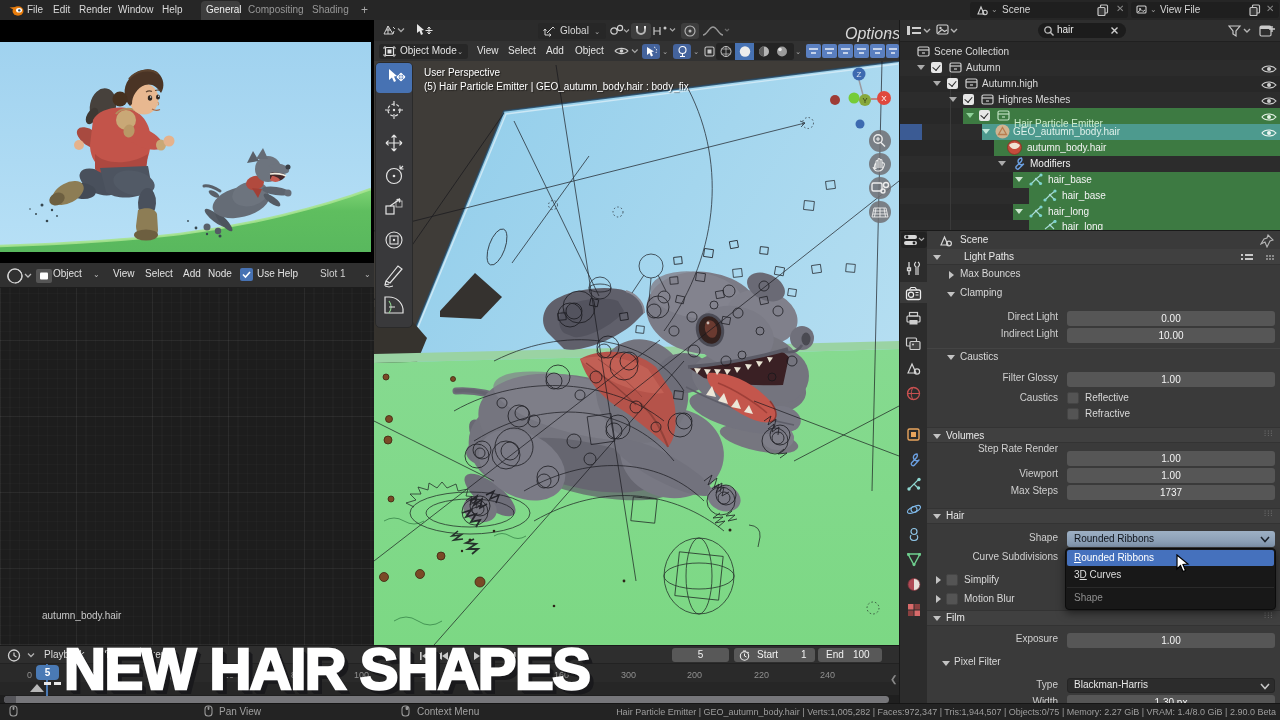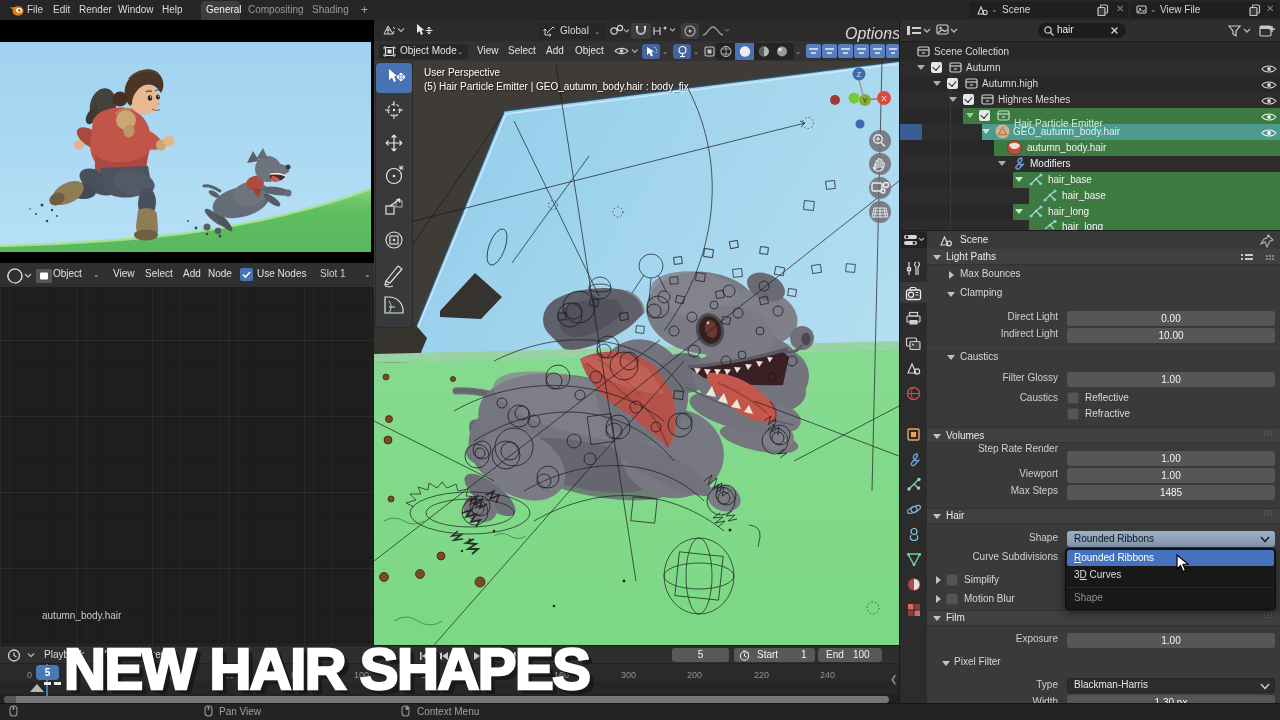--- a/index.html
+++ b/index.html
@@ -191,21 +191,21 @@
 <div class="t" style="left:53px;top:268px;font-size:10px;color:#e2e2e2;">Object</div>
 <div class="t" style="left:93px;top:270px;font-size:8px;color:#bbb;">⌄</div>
 <div class="t" style="left:113px;top:268px;font-size:10px;color:#e2e2e2;">View</div>
 <div class="t" style="left:145px;top:268px;font-size:10px;color:#e2e2e2;">Select</div>
 <div class="t" style="left:183px;top:268px;font-size:10px;color:#e2e2e2;">Add</div>
 <div class="t" style="left:208px;top:268px;font-size:10px;color:#e2e2e2;">Node</div>
 <div class="abs" style="left:240px;top:268px;width:13px;height:13px;background:#4772b3;border-radius:2px;"></div>
 <svg class="abs" style="left:241px;top:269px;" width="11" height="11" viewBox="0 0 11 11">
       <path d="M2,5.5 L4.5,8 L9,3" fill="none" stroke="#fff" stroke-width="1.6"></path>
     </svg>
-<div class="t" style="left:257px;top:268px;font-size:10px;color:#e2e2e2;">Use Nodes</div>
+<div class="t" style="left:257px;top:268px;font-size:10px;color:#e2e2e2;">Use Help</div>
 <div class="t" style="left:320px;top:268px;font-size:10px;color:#d0d0d0;text-align:center;">Slot 1</div>
 <div class="t" style="left:364px;top:270px;font-size:8px;color:#bbb;">⌄</div>
 
 <div class="abs" style="left:374px;top:20px;width:525px;height:21px;background:#2b2b2b;"></div>
 <div class="abs" style="left:374px;top:41px;width:525px;height:20px;background:#323232;"></div>
 <div class="abs" id="viewport" style="left:374px;top:61px;width:525px;height:584px;background:#3f3c38;overflow:hidden;">
 <svg width="525" height="584" viewBox="0 0 525 584">
   <defs>
     <linearGradient id="vgreen" x1="0" y1="0" x2="0" y2="1">
       <stop offset="0" stop-color="#86da90"></stop>
@@ -952,21 +952,21 @@
   </svg>
   <svg class="abs" style="left:6px;top:371px;" width="16" height="15" viewBox="0 0 16 15">
     <rect x="2" y="2" width="5.5" height="5.5" fill="#d86a6a"></rect>
         <rect x="8.5" y="8.5" width="5.5" height="5.5" fill="#d86a6a"></rect>
     <rect x="8.5" y="2" width="5.5" height="5.5" fill="#8a4040"></rect>
         <rect x="2" y="8.5" width="5.5" height="5.5" fill="#8a4040"></rect>
   </svg>
 
   <div class="abs" style="left:27px;top:18px;width:354px;height:16px;background:#404040;border-bottom:1px solid #333;"></div>
   <div class="pdisc" style="left:33px;top:24px;"></div>
-  <div class="phead" style="left:46px;top:20px;">Light Paths</div>
+  <div class="phead" style="left:64px;top:20px;">Light Paths</div>
   <svg class="abs" style="left:340px;top:22px;" width="36" height="10" viewBox="0 0 36 10">
     <rect x="1" y="1" width="2" height="2" fill="#c8c8c8"></rect>
         <rect x="5" y="1" width="8" height="2" fill="#c8c8c8"></rect>
     <rect x="1" y="5" width="2" height="2" fill="#c8c8c8"></rect>
         <rect x="5" y="5" width="8" height="2" fill="#c8c8c8"></rect>
     <g fill="#8a8a8a">
           <rect x="26" y="2" width="2" height="2"></rect>
           <rect x="29" y="2" width="2" height="2"></rect>
           <rect x="32" y="2" width="2" height="2"></rect>
     <rect x="26" y="5" width="2" height="2"></rect>
@@ -994,21 +994,21 @@
   <div class="phead" style="left:185px;top:177px;color:#d8d8d8;">Refractive</div>
   <div class="abs" style="left:27px;top:196px;width:354px;height:16px;background:#404040;border-top:1px solid #333;border-bottom:1px solid #333;"></div>
   <div class="pdisc" style="left:33px;top:203px;"></div>
   <div class="phead" style="left:46px;top:199px;">Volumes</div>
   <div class="grip" style="left:364px;top:201px;">⁝⁝⁝</div>
   <div class="plab" style="top:212px;">Step Rate Render</div>
   <div class="pfield" style="top:220px;">1.00</div>
   <div class="plab" style="top:237px;">Viewport</div>
   <div class="pfield" style="top:237px;">1.00</div>
   <div class="plab" style="top:254px;">Max Steps</div>
-  <div class="pfield" style="top:254px;">1485</div>
+  <div class="pfield" style="top:254px;">1737</div>
   <div class="abs" style="left:27px;top:277px;width:354px;height:16px;background:#404040;border-top:1px solid #333;border-bottom:1px solid #333;"></div>
   <div class="pdisc" style="left:33px;top:283px;"></div>
   <div class="phead" style="left:46px;top:279px;">Hair</div>
   <div class="grip" style="left:364px;top:281px;">⁝⁝⁝</div>
   <div class="plab" style="top:301px;">Shape</div>
   <div class="abs" style="left:167px;top:300px;width:208px;height:16px;border-radius:3px;background:linear-gradient(#9db0c4,#8296ae);"></div>
   <div class="t" style="left:174px;top:302px;font-size:10px;color:#10151c;">Rounded Ribbons</div>
   <svg class="abs" style="left:360px;top:305px;" width="10" height="7" viewBox="0 0 10 7">
         <path d="M1,1 L5,5.5 L9,1" fill="none" stroke="#1a2129" stroke-width="1.5"></path>
       </svg>
@@ -1119,18 +1119,19 @@
 <svg class="abs" style="left:204px;top:705px;" width="9" height="12" viewBox="0 0 9 12">
   <rect x="1" y="1" width="7" height="10" rx="3" fill="none" stroke="#999" stroke-width="1.1"></rect>
   <rect x="3.6" y="1.5" width="1.8" height="3.4" rx="0.9" fill="#999"></rect>
 </svg>
 <div class="t" style="left:219px;top:706px;font-size:10px;color:#a0a0a0;">Pan View</div>
 <svg class="abs" style="left:401px;top:705px;" width="9" height="12" viewBox="0 0 9 12">
   <rect x="1" y="1" width="7" height="10" rx="3" fill="none" stroke="#999" stroke-width="1.1"></rect>
   <rect x="4.6" y="1.5" width="2.6" height="3.4" rx="0.9" fill="#999"></rect>
 </svg>
 <div class="t" style="left:417px;top:706px;font-size:10px;color:#a0a0a0;">Context Menu</div>
+<div class="t" style="right:4px;top:707px;font-size:9px;color:#9e9e9e;">Hair Particle Emitter | GEO_autumn_body.hair | Verts:1,005,282 | Faces:972,347 | Tris:1,944,507 | Objects:0/75 | Memory: 2.27 GiB | VRAM: 1.4/8.0 GiB | 2.90.0 Beta</div>
 
 <div class="t" id="bigtitle" style="left:64px;top:635px;font-size:58px;font-weight:bold;color:#fff;
   letter-spacing:-1.5px; -webkit-text-stroke:2.4px #fff;
   text-shadow:5px 5px 0 #19191c, 4px 4px 0 #19191c, 3px 3px 1px #151518;">NEW HAIR SHAPES</div>
 
 </div>
 
 </body></html>

